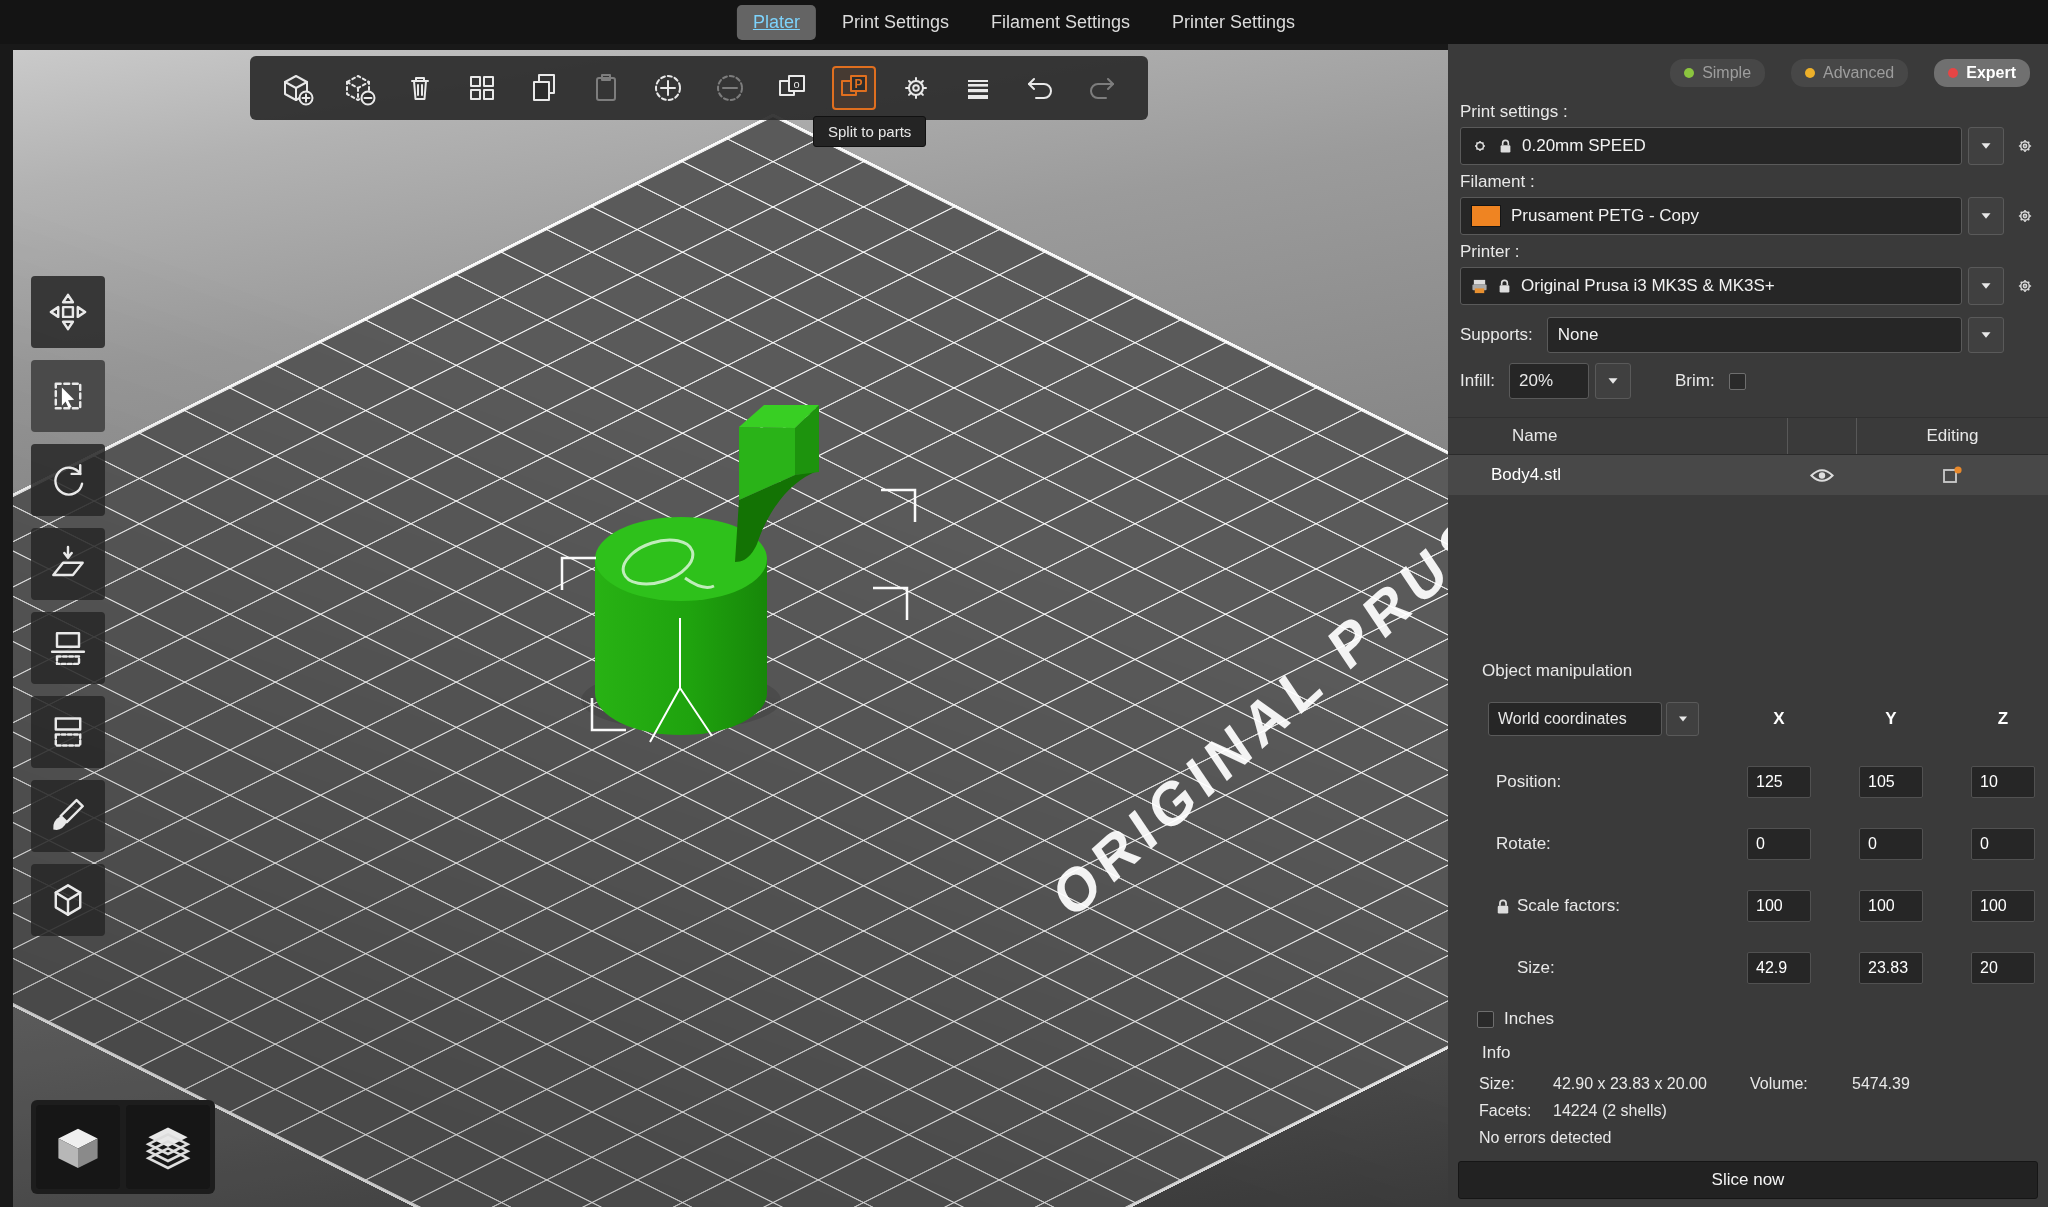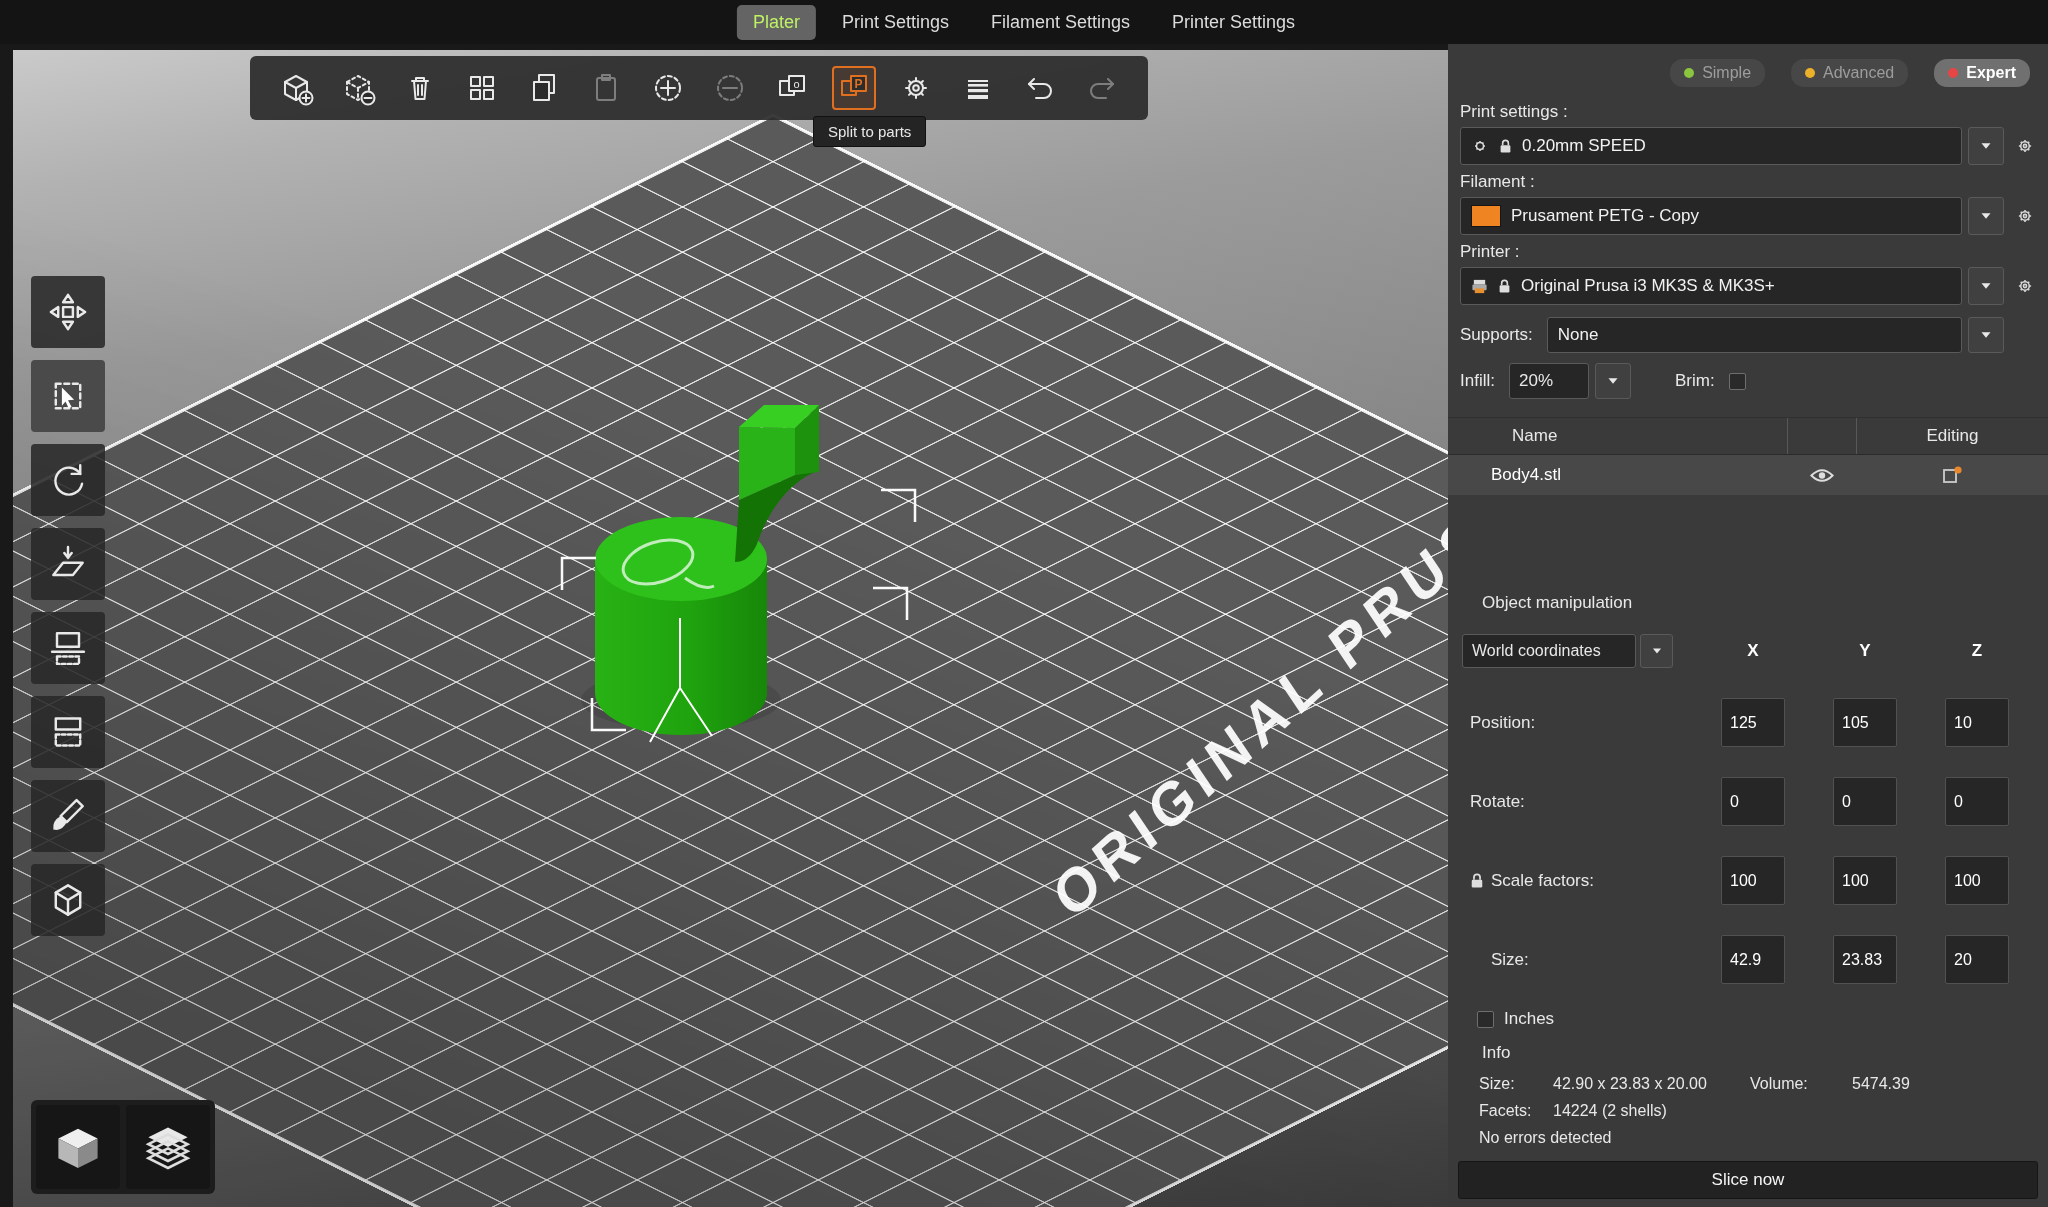--- a/index.html
+++ b/index.html
@@ -5,21 +5,21 @@
   * { margin:0; padding:0; box-sizing:border-box; }
   html,body { width:2048px; height:1207px; overflow:hidden; background:#191919;
     font-family:"Liberation Sans", sans-serif; }
   .app { position:relative; width:2048px; height:1207px; }
 
   
   .topbar { position:absolute; left:0; top:0; width:2048px; height:44px; background:#141414; }
   .tabs { position:absolute; left:50%; top:0; transform:translateX(-50%); height:44px;
     display:flex; align-items:center; gap:10px; }
   .tab { color:#dcdcdc; font-size:18px; padding:7px 16px; border-radius:5px; white-space:nowrap; cursor:default; }
-  .tab.active { background:#646464; color:#bef264; }
+  .tab.active { background:#646464; color:#7dd3fc;text-decoration:underline; }
 
   
   .viewport { position:absolute; left:13px; top:50px; width:1435px; height:1157px; overflow:hidden;
     background:linear-gradient(170deg,#cacaca 0%,#b2b2b2 10%,#9b9b9b 24%,#878787 45%,#6c6c6c 70%,#4f4f4f 90%,#424242 100%); }
   .bed { position:absolute; left:760px; top:700px; width:1800px; height:1800px;
     margin-left:-900px; margin-top:-900px;
     background-color:#5a5a5a;
     background-image:
       repeating-linear-gradient(0deg, rgba(255,255,255,0.85) 0 2px, transparent 2px 64px),
       repeating-linear-gradient(90deg, rgba(255,255,255,0.85) 0 2px, transparent 2px 64px);
@@ -85,29 +85,29 @@
   .h-name { padding-left:64px; }
   .h-eye { border-left:1px solid #585858; }
   .h-editing { border-left:1px solid #585858; justify-content:center; }
   .obj-row { display:grid; grid-template-columns:339px 69px 1fr; height:40px; background:#484848; align-items:center; }
   .obj-row .name { padding-left:43px; color:#fff; }
   .cell-center { display:flex; justify-content:center; align-items:center; }
   .list-spacer { flex:1; background:#3a3a3a; }
 
   .section-title { padding:10px 0 6px 34px; }
   .manip-grid { display:grid; grid-template-columns:211px 64px 64px 64px 96px;
-    column-gap:10px; align-items:center; padding-left:14px; margin:15px 0;gap:48px; }
+    column-gap:10px; align-items:center; padding-left:40px; margin:15px 0;gap:48px; }
   .coord-cell { display:flex; gap:4px; align-items:center; }
   .coord-combo { width:182px; height:34px; background:#262626; border:1px solid #5a5a5a; border-radius:3px;
     display:flex; align-items:center; padding:0 9px; font-size:16px; }
   .coord-drop { width:34px; height:34px; background:#404040; border:1px solid #5a5a5a; border-radius:3px;
     display:flex; align-items:center; justify-content:center; }
   .axis { text-align:center; font-weight:bold; color:#fff; }
   .row-label { display:flex; align-items:center; gap:7px; padding-left:8px; }
-  input.num { width:100%; height:49px; background:#262626; border:1px solid #515151; color:#fff;
+  input.num { width:100%; height:32px; background:#262626; border:1px solid #515151; color:#fff;
     font-size:16px; padding:0 8px; font-family:inherit; border-radius:2px; }
   .unit-cell { display:flex; align-items:center; justify-content:flex-start; padding-right:6px; }
   .inches-row { display:flex; align-items:center; gap:10px; padding-left:29px; margin:10px 0 4px;text-align:center; }
 
   .info-grid { padding-left:31px; margin-top:6px; display:grid;
     grid-template-columns:74px 197px 102px 1fr; row-gap:9px; font-size:16px; align-items:center; }
   .span-rest { grid-column:2 / 5; }
   .span-all { grid-column:1 / 5; }
 
   .slice-btn { margin:14px 10px 8px; height:38px; background:#222222; border:1px solid #161616;

